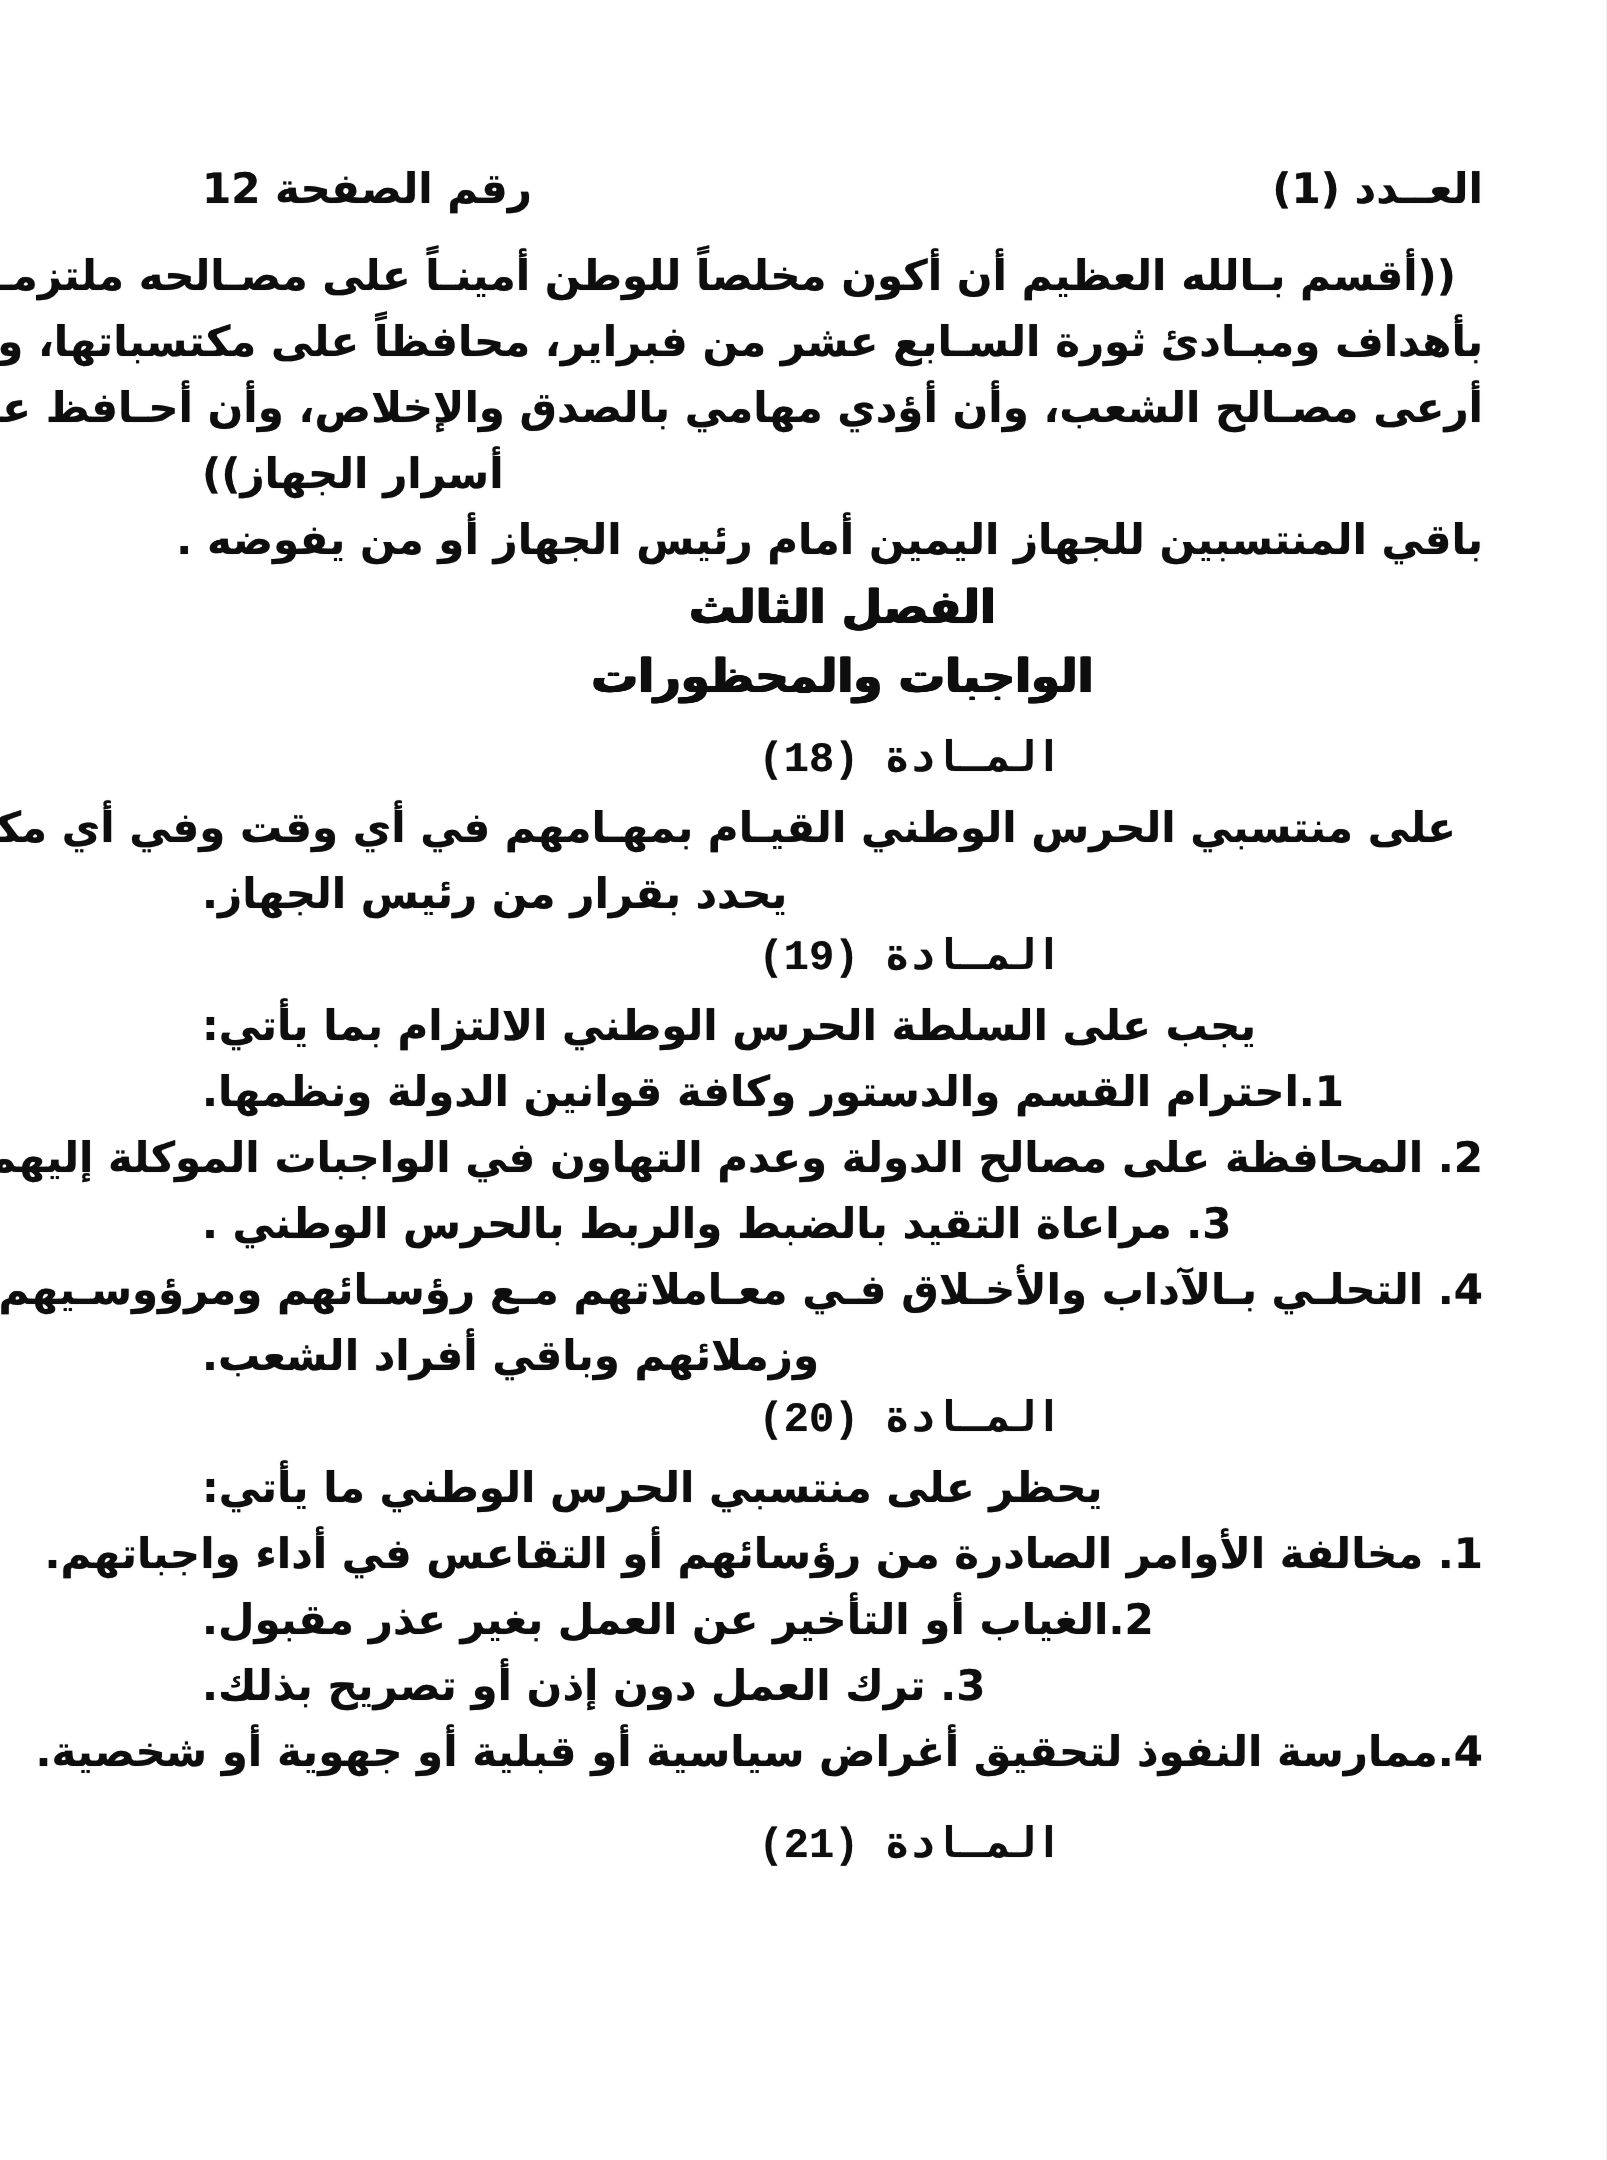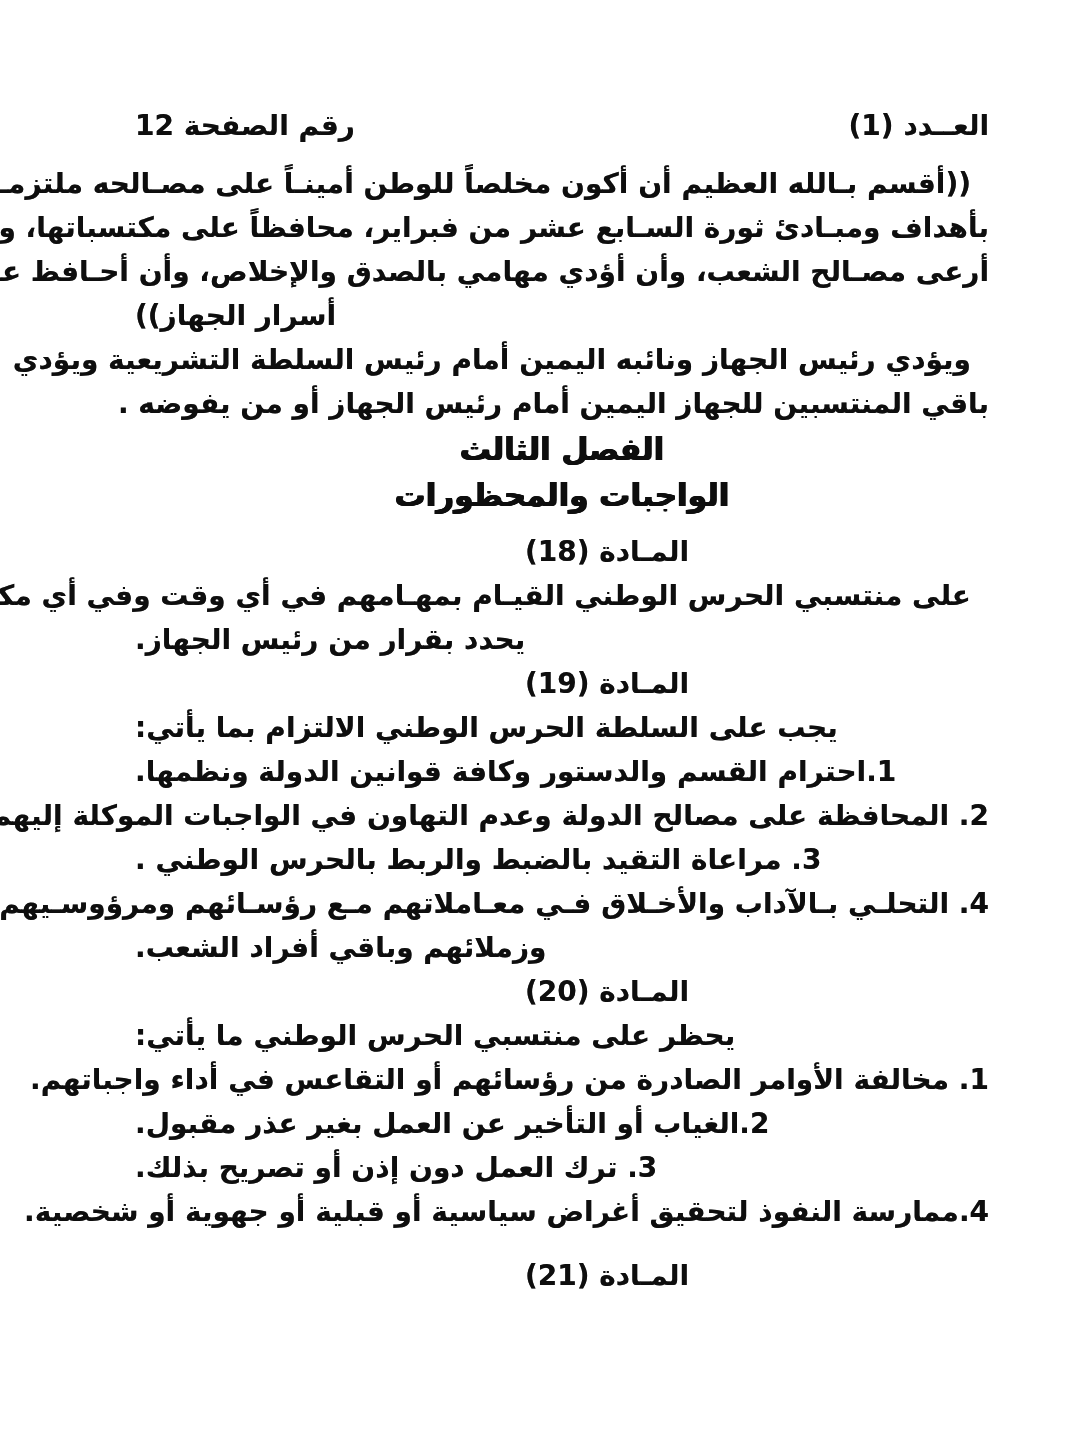--- a/index.html
+++ b/index.html
@@ -43,20 +43,21 @@
   .chap{
     text-align:center;
     line-height:46px;
     font-size:31px;
     letter-spacing:0.5px;
     text-shadow:0.7px 0 currentColor,-0.7px 0 currentColor,0 0 0.6px rgba(0,0,0,0.6);
   }
   .art-title{
     text-align:center;
     transform:translateX(45px);
+    font-family:Liberation Mono, monospace;
   }
   .sp12{height:12px;}
   .sp20{height:20px;}
 </style>
 </head>
 <body>
 
 <div class="page">
 
   <div class="header-row">
@@ -65,21 +66,20 @@
   </div>
 
   <div class="oath">
     <div class="l just ind">((أقسم بـالله العظيم أن أكون مخلصاً للوطن أمينـاً على مصـالحه ملتزمـاً</div>
     <div class="l just">بأهداف ومبـادئ ثورة السـابع عشر من فبراير، محافظاً على مكتسباتها، وأن</div>
     <div class="l just">أرعى مصـالح الشعب، وأن أؤدي مهامي بالصدق والإخلاص، وأن أحـافظ على</div>
     <div class="l">أسرار الجهاز))</div>
   </div>
 
   <div>
-    <div class="l just ind">ويؤدي رئيس الجهاز ونائبه اليمين أمام رئيس السلطة التشريعية ويؤدي</div>
     <div class="l">باقي المنتسبين للجهاز اليمين أمام رئيس الجهاز أو من يفوضه .</div>
   </div>
 
   <div class="chapter">
     <div class="l chap">الفصل الثالث</div>
     <div class="l chap">الواجبات والمحظورات</div>
   </div>
 
   <div class="sp12"></div>
 

